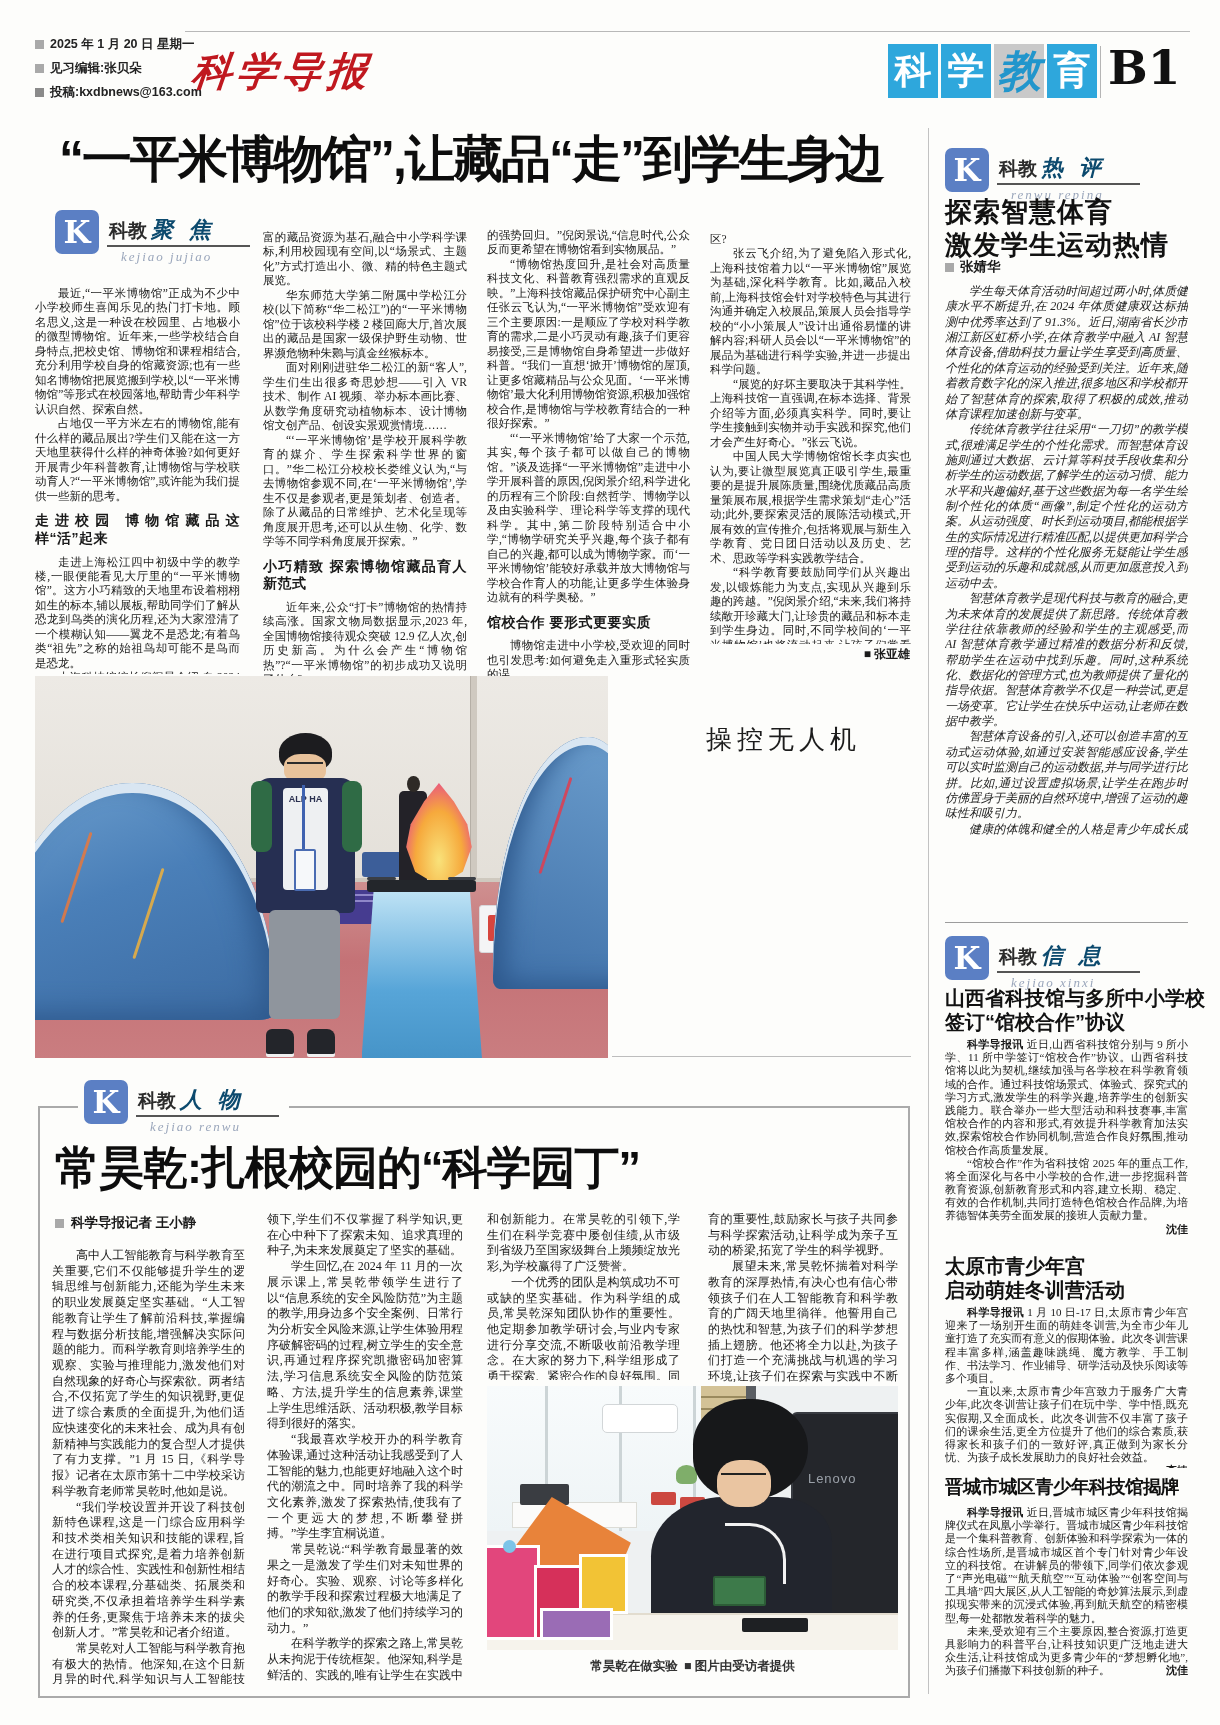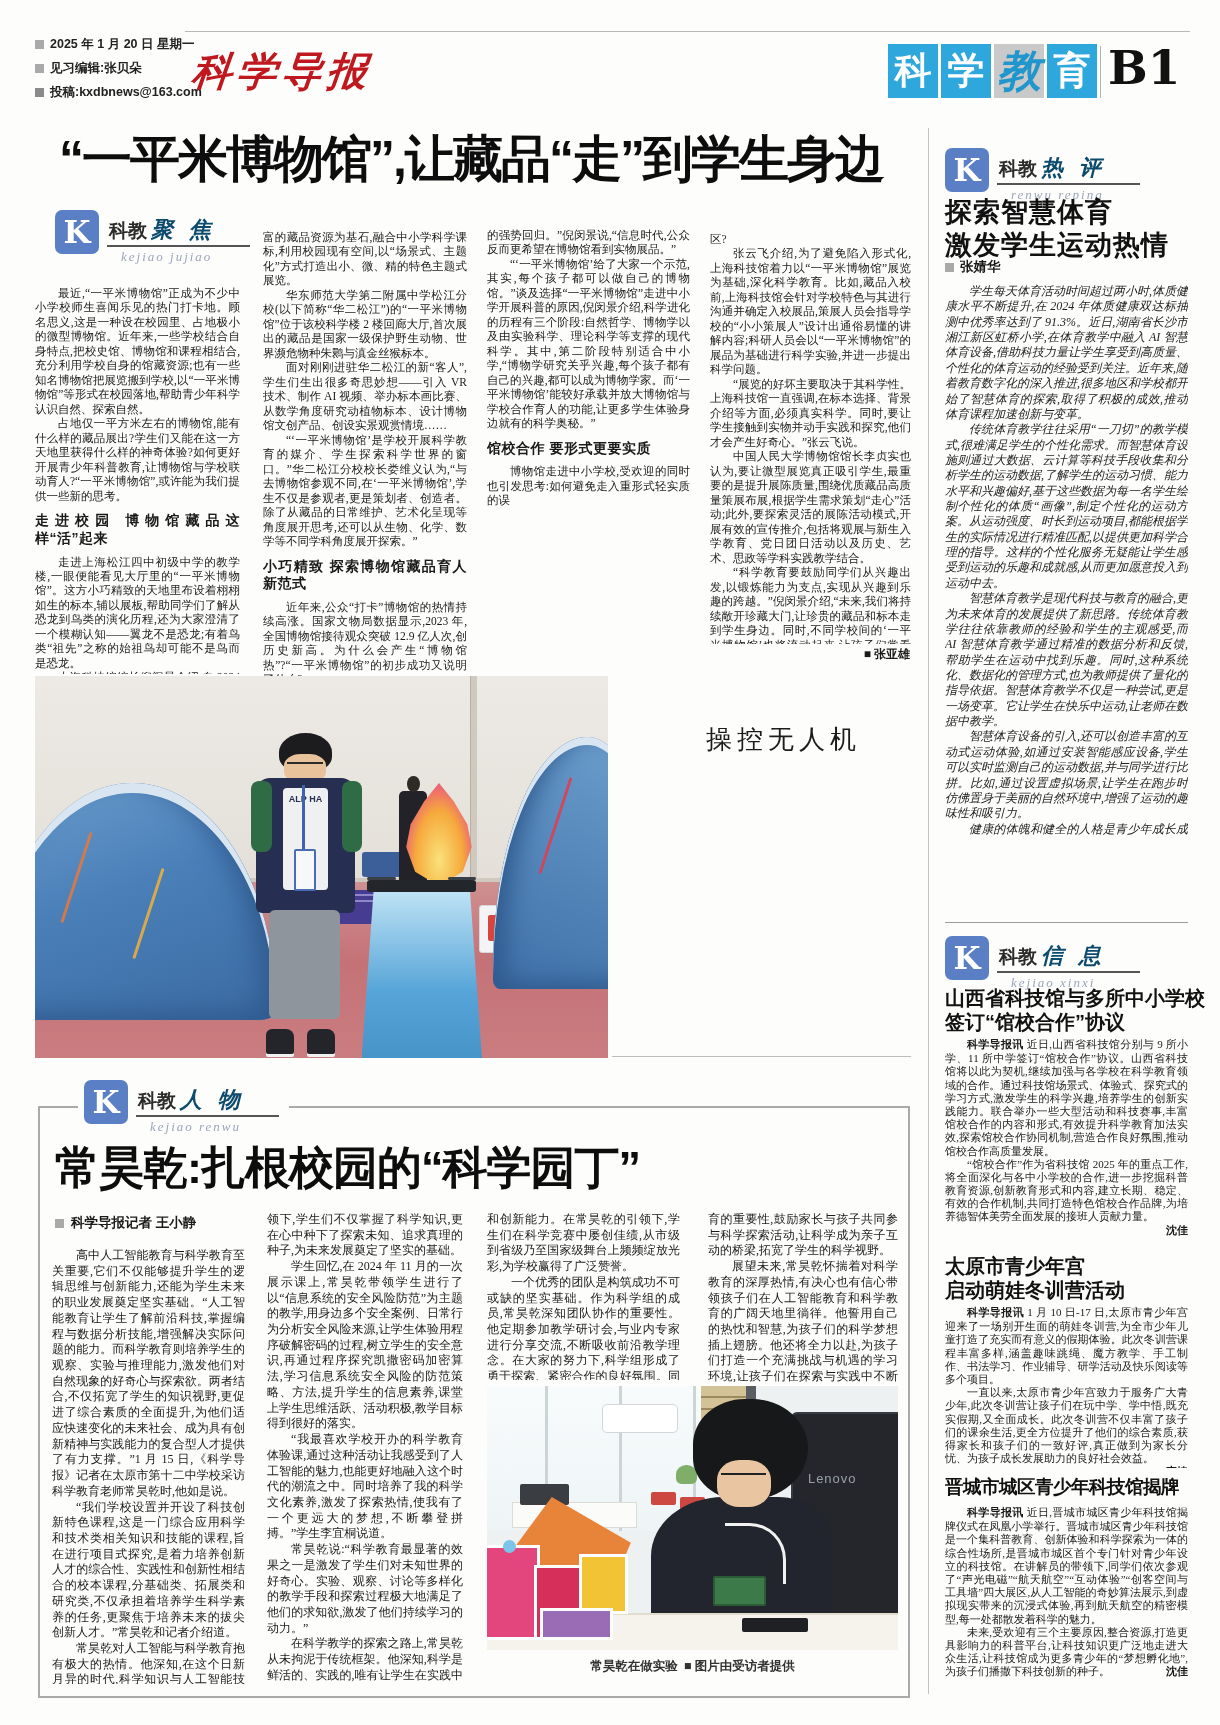--- a/index.html
+++ b/index.html
@@ -57,21 +57,21 @@
   .xx-badge{left:945px;top:936px;}
   .nw-hl{font-family:"Liberation Sans",sans-serif;font-weight:bold;color:#111;line-height:1.22;}
   .xx-hl1{left:945px;top:986px;font-size:20px;}
   .xx-bd1{left:945px;top:1038px;width:243px;height:208px;}
   .xx-hl2{left:945px;top:1254px;font-size:20px;}
   .xx-bd2{left:945px;top:1306px;width:243px;height:162px;}
   .xx-hl3{left:945px;top:1476px;font-size:18.5px;letter-spacing:-0.5px;}
   .xx-bd3{left:945px;top:1506px;width:243px;height:196px;}
   .news{font-size:11px;line-height:1.2;text-align:justify;overflow:hidden;}
   .news p{margin:0;text-indent:2em;}
-  .news .lead{font-family:Liberation Mono, monospace;font-weight:bold;}
+  .news .lead{font-family:Liberation Sans, sans-serif;font-weight:bold;}
   .news .sig{float:right;font-family:"Liberation Sans",sans-serif;font-weight:bold;}
   
   .rw-box{left:38px;top:1106px;width:868px;height:588px;border:2px solid #aaa;background:#fdfdfb;}
   .rw-badge{left:78px;top:1080px;background:#fdfdfb;padding:0 10px 4px 6px;}
   .rw-hl{left:55px;top:1138px;font-family:"Liberation Sans",sans-serif;font-size:45px;font-weight:900;letter-spacing:-1px;color:#0d0d0d;white-space:nowrap;}
   .rw-by{left:55px;top:1214px;display:flex;align-items:center;gap:7px;font-family:"Liberation Sans",sans-serif;font-size:13.5px;font-weight:bold;}
   .rcol{font-size:12px;line-height:1.31;text-align:justify;overflow:hidden;}
   .rcol p{margin:0;text-indent:2em;}
   .rcol p.noind{text-indent:0;}
   .rc1{left:52px;top:1248px;width:193px;height:436px;}
@@ -213,20 +213,21 @@
     <p class="noind">富的藏品资源为基石,融合中小学科学课标,利用校园现有空间,以“场景式、主题化”方式打造出小、微、精的特色主题式展览。</p>
     <p>华东师范大学第二附属中学松江分校(以下简称“华二松江”)的“一平米博物馆”位于该校科学楼 2 楼回廊大厅,首次展出的藏品是国家一级保护野生动物、世界濒危物种朱鹮与滇金丝猴标本。</p>
     <p>面对刚刚进驻华二松江的新“客人”,学生们生出很多奇思妙想——引入 VR 技术、制作 AI 视频、举办标本画比赛、从数学角度研究动植物标本、设计博物馆文创产品、创设实景观赏情境……</p>
     <p>“‘一平米博物馆’是学校开展科学教育的媒介、学生探索科学世界的窗口。”华二松江分校校长娄维义认为,“与去博物馆参观不同,在‘一平米博物馆’,学生不仅是参观者,更是策划者、创造者。除了从藏品的日常维护、艺术化呈现等角度展开思考,还可以从生物、化学、数学等不同学科角度展开探索。”</p>
     <div class="sub">小巧精致  探索博物馆藏品育人新范式</div>
     <p>近年来,公众“打卡”博物馆的热情持续高涨。国家文物局数据显示,2023 年,全国博物馆接待观众突破 12.9 亿人次,创历史新高。为什么会产生“博物馆热”?“一平米博物馆”的初步成功又说明了什么?</p>
 
   </div>
   <div class="abs col c3">
     <p class="noind">的强势回归。”倪闵景说,“信息时代,公众反而更希望在博物馆看到实物展品。”</p>
+    <p>“博物馆热度回升,是社会对高质量科技文化、科普教育强烈需求的直观反映。”上海科技馆藏品保护研究中心副主任张云飞认为,“一平米博物馆”受欢迎有三个主要原因:一是顺应了学校对科学教育的需求,二是小巧灵动有趣,孩子们更容易接受,三是博物馆自身希望进一步做好科普。“我们一直想‘掀开’博物馆的屋顶,让更多馆藏精品与公众见面。‘一平米博物馆’最大化利用博物馆资源,积极加强馆校合作,是博物馆与学校教育结合的一种很好探索。”</p>
     <p>“‘一平米博物馆’给了大家一个示范,其实,每个孩子都可以做自己的博物馆。”谈及选择“一平米博物馆”走进中小学开展科普的原因,倪闵景介绍,科学进化的历程有三个阶段:自然哲学、博物学以及由实验科学、理论科学等支撑的现代科学。其中,第二阶段特别适合中小学,“博物学研究关乎兴趣,每个孩子都有自己的兴趣,都可以成为博物学家。而‘一平米博物馆’能较好承载并放大博物馆与学校合作育人的功能,让更多学生体验身边就有的科学奥秘。”</p>
     <div class="sub">馆校合作  要形式更要实质</div>
     <p>博物馆走进中小学校,受欢迎的同时也引发思考:如何避免走入重形式轻实质的误</p>
   </div>
   <div class="abs col c4">
     <p class="noind">区?</p>
     <p>张云飞介绍,为了避免陷入形式化,上海科技馆着力以“一平米博物馆”展览为基础,深化科学教育。比如,藏品入校前,上海科技馆会针对学校特色与其进行沟通并确定入校展品,策展人员会指导学校的“小小策展人”设计出通俗易懂的讲解内容;科研人员会以“一平米博物馆”的展品为基础进行科学实验,并进一步提出科学问题。</p>
     <p>“展览的好坏主要取决于其科学性。上海科技馆一直强调,在标本选择、背景介绍等方面,必须真实科学。同时,要让学生接触到实物并动手实践和探究,他们才会产生好奇心。”张云飞说。</p>
     <p>中国人民大学博物馆馆长李贞实也认为,要让微型展览真正吸引学生,最重要的是提升展陈质量,围绕优质藏品高质量策展布展,根据学生需求策划“走心”活动;此外,要探索灵活的展陈活动模式,开展有效的宣传推介,包括将观展与新生入学教育、党日团日活动以及历史、艺术、思政等学科实践教学结合。</p>
     <p>“科学教育要鼓励同学们从兴趣出发,以锻炼能力为支点,实现从兴趣到乐趣的跨越。”倪闵景介绍,“未来,我们将持续敞开珍藏大门,让珍贵的藏品和标本走到学生身边。同时,不同学校间的‘一平米博物馆’也将流动起来,让孩子们常看常新。我们还希望通过‘一平米’博物馆,鼓励学生发挥想象力、动手尝试,构建跨学科的知识体系。”</p>

